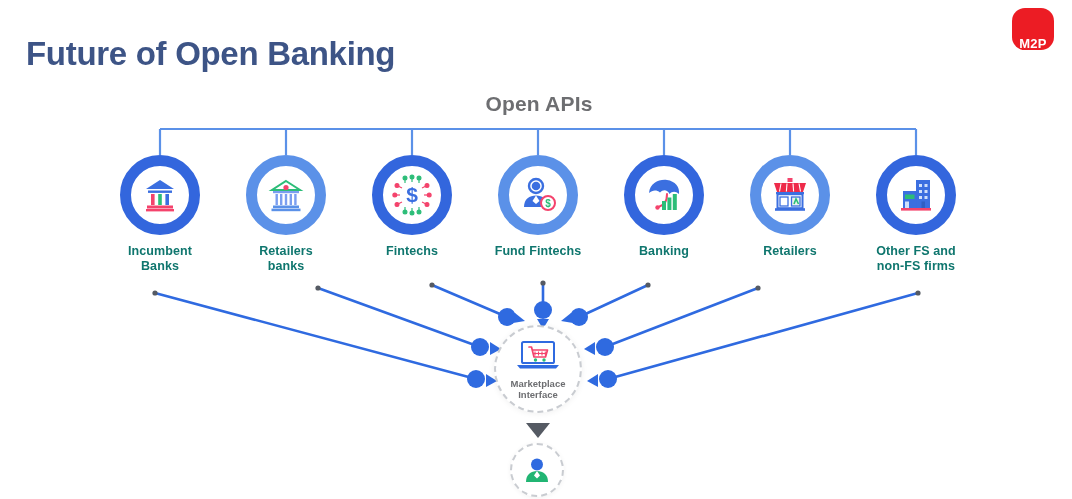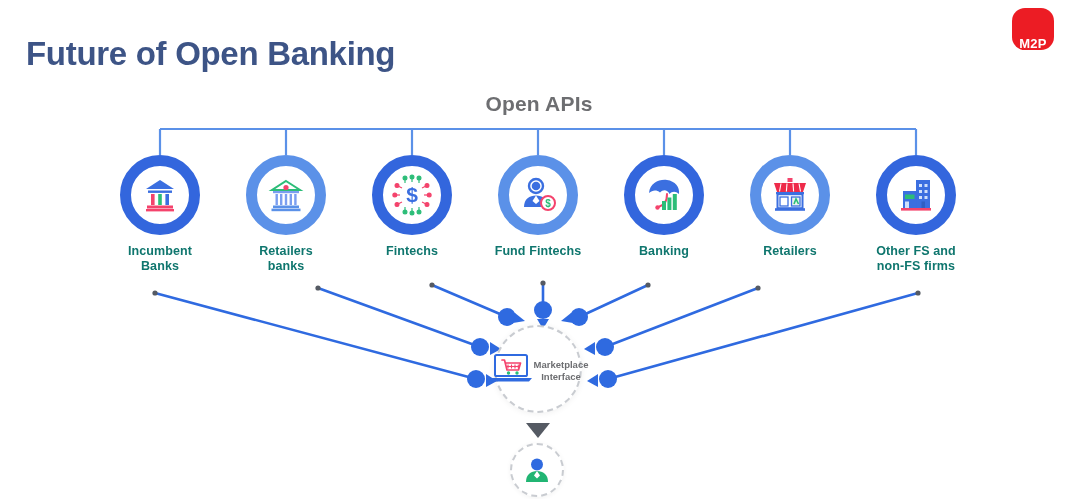--- a/index.html
+++ b/index.html
@@ -114,21 +114,21 @@
   #marketplace-hub {
     position: absolute;
     left: 494px;
     top: 325px;
     width: 84px;
     height: 84px;
     border-radius: 50%;
     background: #ffffff;
     border: 2px dashed #c9ccd1;
     display: flex;
-    flex-direction: row;
+    flex-direction: column;
     align-items: center;
     justify-content: center;
     box-shadow: 0 1px 6px rgba(0,0,0,0.06);
   }
   #marketplace-hub .hub-icon { margin-top: 2px; }
   #marketplace-hub .hub-label {
     margin-top: 3px;
     font-size: 9.5px;
     font-weight: bold;
     color: #6d6e71;

